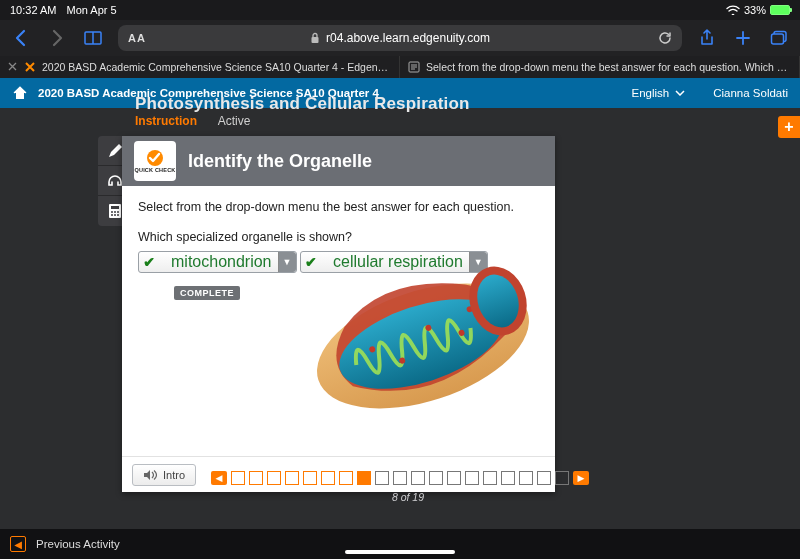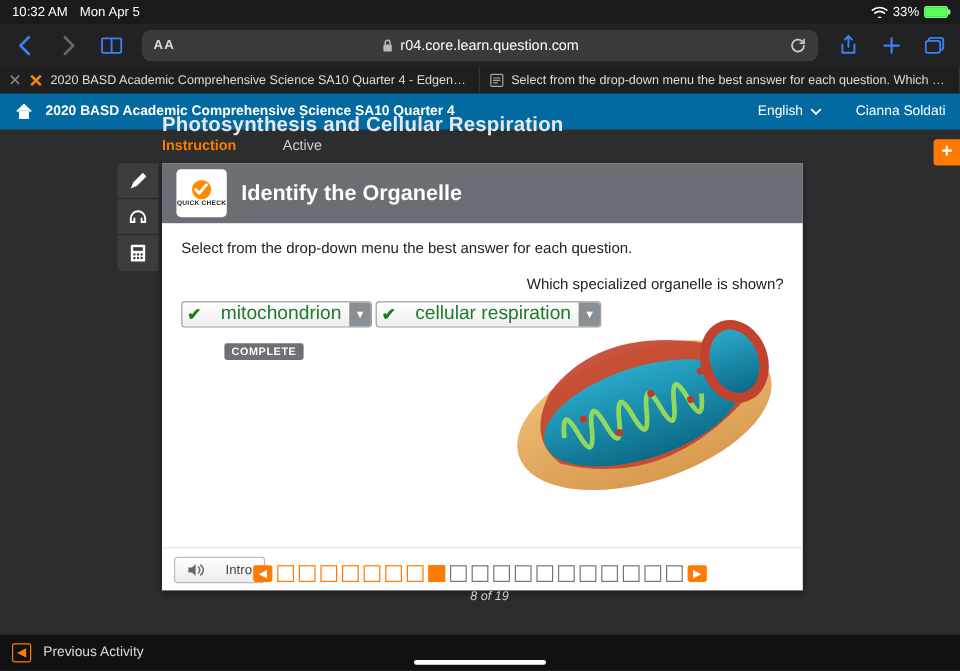--- a/index.html
+++ b/index.html
@@ -33,48 +33,48 @@
   .coursebar .home { width:16px; height:16px; }
   .coursebar .spacer { flex:1; }
   .coursebar .lang { display:flex; align-items:center; gap:6px; font-weight:400;}
   .coursebar .user { margin-left:18px; font-weight:400;}
 
   
   .content { position:absolute; top:108px; left:0; right:0; bottom:30px; }
   .lesson-hdr { position:absolute; left:135px; top:-14px; color:#ddd; }
   .lesson-title { font-size:17px; font-weight:700; color:#e8e8e8; letter-spacing:.2px; }
   .lesson-sub { font-size:12px; margin-top:0px; }
-  .lesson-sub .inst { color:#ff7a00; font-weight:700; margin-right:36px; }
+  .lesson-sub .inst { color:#ff7a00; font-weight:700; margin-right:18px; }
   .lesson-sub .act { color:#d0d0d0; }
   .plus-tab { position:absolute; right:0; top:8px; width:22px; height:22px; background:#ff7a00; color:#fff; border-radius:3px 0 0 3px; display:flex; align-items:center; justify-content:center; font-size:16px; font-weight:700;}
 
   .toolcol { position:absolute; left:98px; top:28px; width:34px; display:flex; flex-direction:column; gap:0; }
   .toolcol .tbtn { width:34px; height:30px; background:#3d3d40; border-bottom:1px solid #2a2a2c; display:flex; align-items:center; justify-content:center; color:#fff; }
   .toolcol .tbtn:first-child { border-radius:4px 0 0 0; }
   .toolcol .tbtn:last-child { border-radius:0 0 0 4px; border-bottom:none;}
 
-  .card { position:absolute; left:135px; top:28px; width:534px; background:#fff; box-shadow:0 2px 6px rgba(0,0,0,.4); }
+  .card { position:absolute; left:122px; top:28px; width:433px; background:#fff; box-shadow:0 2px 6px rgba(0,0,0,.4); }
   .card-hdr { height:50px; background:#6b6e74; display:flex; align-items:center; padding:0 12px; gap:12px; }
   .qc-badge { width:42px; height:40px; background:#fff; border-radius:4px; display:flex; flex-direction:column; align-items:center; justify-content:center; }
   .qc-badge .chk { width:22px; height:18px; }
   .qc-badge .lbl { font-size:5.5px; font-weight:800; color:#222; letter-spacing:.2px; }
   .card-title { color:#fff; font-size:18px; font-weight:700; }
   .card-body { padding:14px 16px 12px; min-height:270px; font-size:12.5px; color:#222; position:relative; }
   .qprompt { margin-bottom:16px; }
-  .qrow { margin-bottom:4px;text-align:right; }
+  .qrow { margin-bottom:4px; }
   .dd { display:inline-flex; align-items:center; border:1px solid #9aa0a6; background:linear-gradient(#fff,#eee); border-radius:3px; height:22px; margin-top:3px; margin-bottom:12px;}
   .dd .chk2 { width:20px; display:flex; align-items:center; justify-content:center; color:#1a7f1a; font-weight:900; font-size:14px;}
   .dd .val { color:#1f7a2e; font-size:16px; padding:0 6px 0 12px;}
   .dd .arrow { width:18px; height:100%; background:#8a8f94; color:#fff; display:flex; align-items:center; justify-content:center; font-size:9px; border-left:1px solid #888; border-radius:0 3px 3px 0;}
   .complete-badge { display:inline-block; background:#6d7074; color:#fff; font-size:9px; font-weight:800; letter-spacing:.5px; padding:2px 6px; border-radius:2px;margin-left:36px; }
 
   .mito { position:absolute; right:12px; top:60px; width:240px; height:180px; }
 
   .card-foot { height:36px; border-top:1px solid #e2e2e2; display:flex; align-items:center; padding:0 10px; }
-  .intro-btn { display:inline-flex; align-items:center; gap:18px; border:1px solid #b9bdc2; background:linear-gradient(#ffffff,#ececec); border-radius:3px; height:22px; padding:0 10px; font-size:11px; color:#444; }
+  .intro-btn { display:inline-flex; align-items:center; gap:6px; border:1px solid #b9bdc2; background:linear-gradient(#ffffff,#ececec); border-radius:3px; height:22px; padding:0 10px; font-size:11px; color:#444; }
 
   .pager { position:absolute; left:0; right:0; bottom:26px; display:flex; flex-direction:column; align-items:center; gap:6px; }
   .pager-row { display:flex; align-items:center; gap:4px; }
   .pgarrow { width:16px; height:14px; background:#ff7a00; color:#fff; font-size:9px; display:flex; align-items:center; justify-content:center; border-radius:2px;}
   .pgbox { width:14px; height:14px; border:1.5px solid #ff7a00; }
   .pgbox.cur { background:#ff7a00; }
   .pgbox.future { border-color:#777; }
   .pgtxt { color:#cfcfd2; font-size:10.5px; font-style:italic;margin-left:16px; }
 
   
@@ -122,21 +122,21 @@
       </svg>
   </div>
   <div class="addr">
     <span class="aa">AA</span>
     <span class="lock">
       <svg width="10" height="12" viewBox="0 0 10 12">
           <rect x="1.5" y="5" width="7" height="6" rx="1" fill="#bbb"></rect>
           <path d="M3 5 V3.5 a2 2 0 0 1 4 0 V5" stroke="#bbb" stroke-width="1.3" fill="none"></path>
         </svg>
     </span>
-    <span>r04.core.learn.question.com</span>
+    <span>r04.above.learn.edgenuity.com</span>
     <span class="reload">
       <svg width="14" height="14" viewBox="0 0 14 14">
           <path d="M12 7 a5 5 0 1 1 -1.6 -3.7 M12 2 v3 h-3" stroke="#ccc" stroke-width="1.5" fill="none" stroke-linecap="round" stroke-linejoin="round"></path>
         </svg>
     </span>
   </div>
   <div class="saf-btn">
     <svg width="16" height="18" viewBox="0 0 16 18">
         <path d="M8 1 v9 M5 4 l3 -3 l3 3 M3 8 v7 h10 v-7" stroke="#3a82f7" stroke-width="1.6" fill="none" stroke-linecap="round" stroke-linejoin="round"></path>
       </svg>

